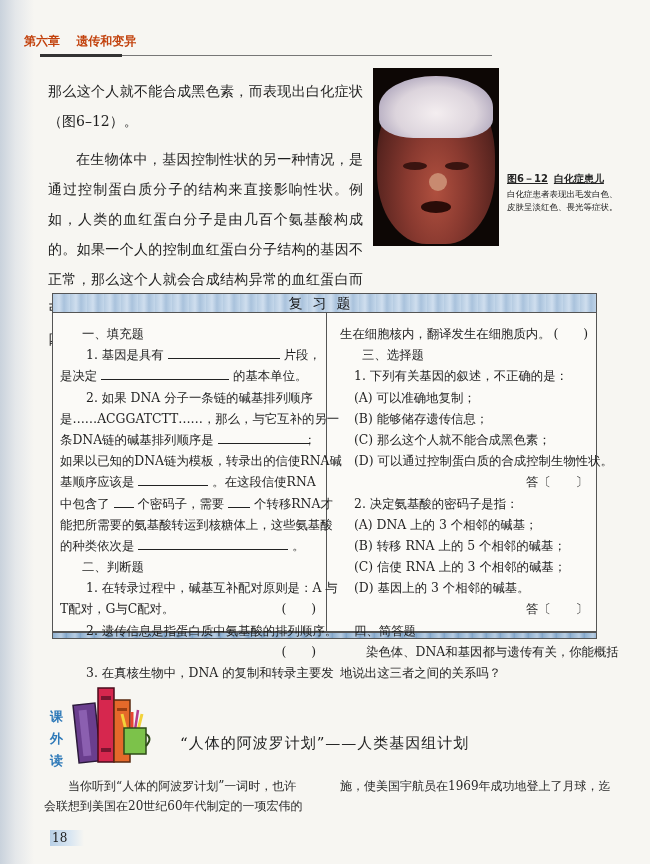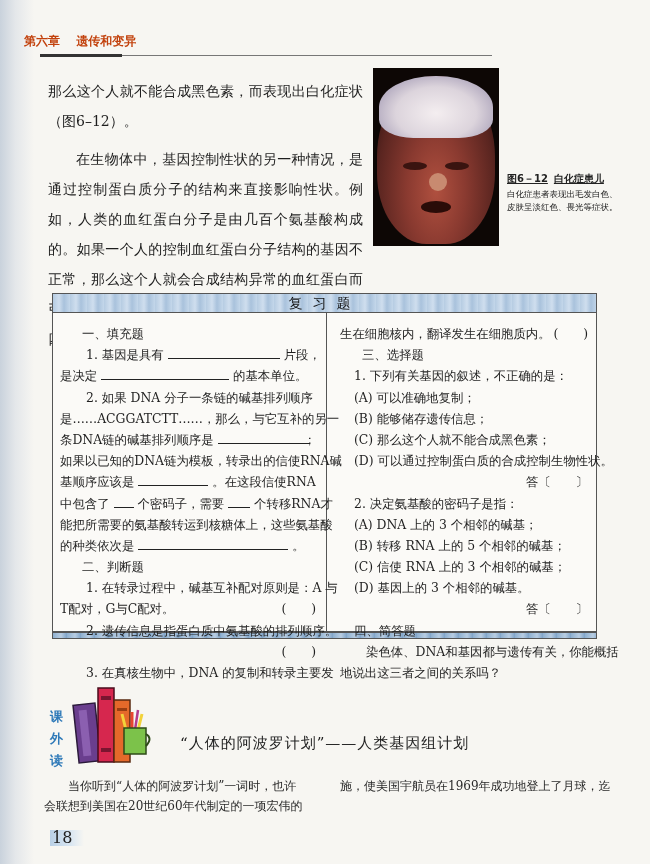--- a/index.html
+++ b/index.html
@@ -113,21 +113,21 @@
     font-size: 12px; line-height: 20px; color: #2a2a2a; text-align: justify;
   }
   .reading-text-right {
     position: absolute; left: 340px; top: 776px; width: 276px;
     font-size: 12px; line-height: 20px; color: #2a2a2a; text-align: justify;
   }
   .reading-text-left p, .reading-text-right p { margin: 0; }
   .reading-text-left .indent { text-indent: 24px; }
   .page-num {
     position: absolute; left: 50px; top: 830px; width: 32px; height: 16px;
-    font-size: 16px; color: #222; line-height: 16px;
+    font-size: 12px; color: #222; line-height: 16px;
     background: linear-gradient(90deg, #b9d0e6 0%, #d9e6f2 60%, rgba(247,246,242,0) 100%);
     padding-left: 2px;
   }
 </style>
 </head>
 <body>
 
 <div class="edge-tint"></div>
 
 <div class="header">

